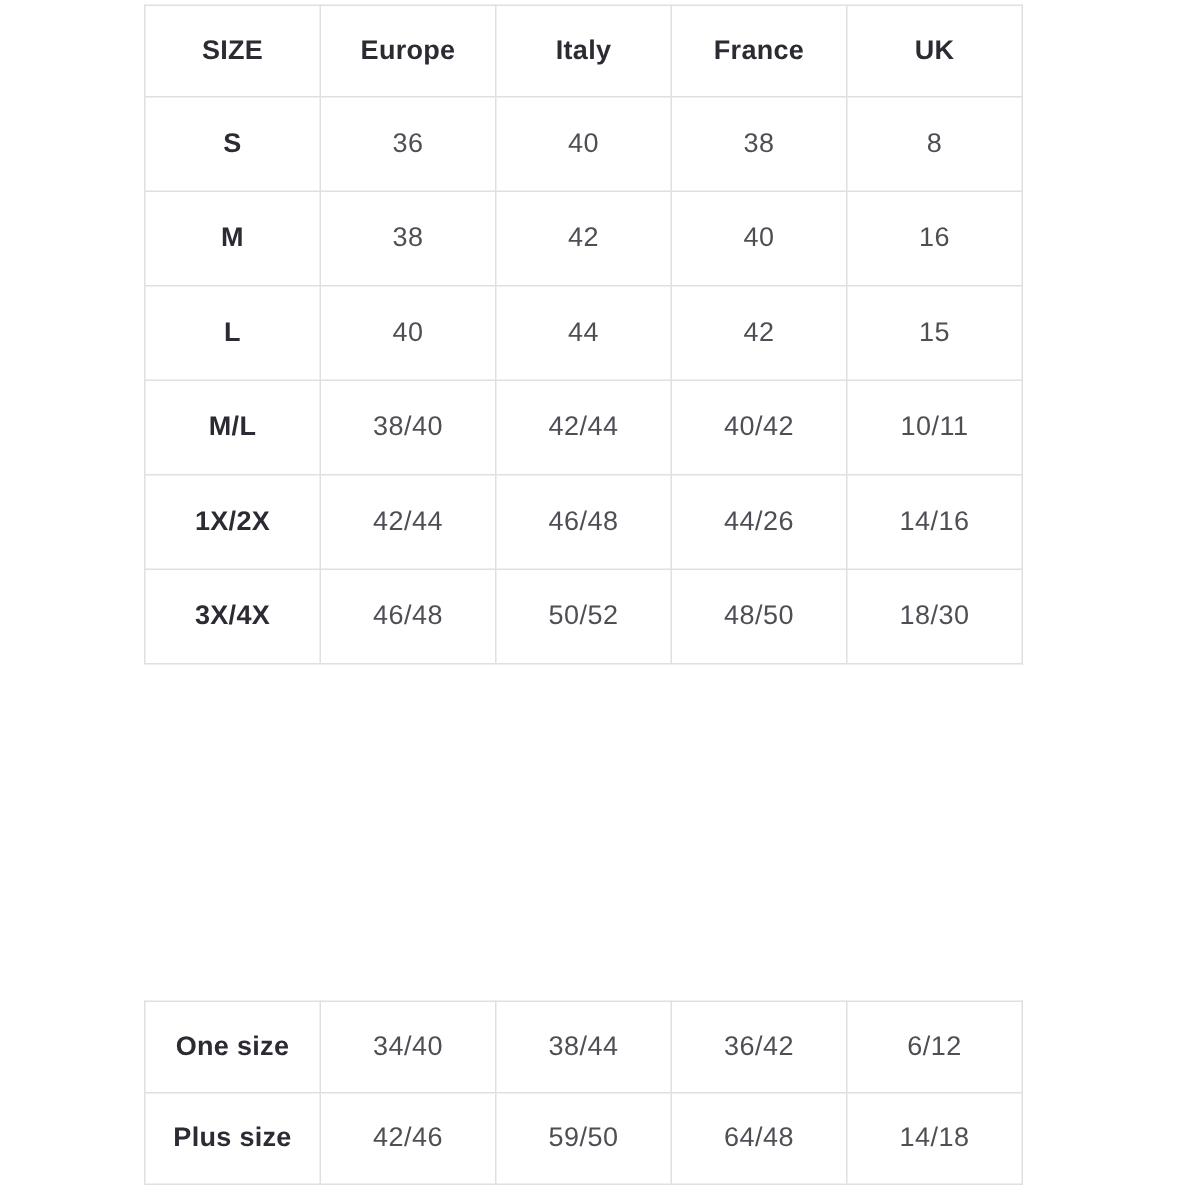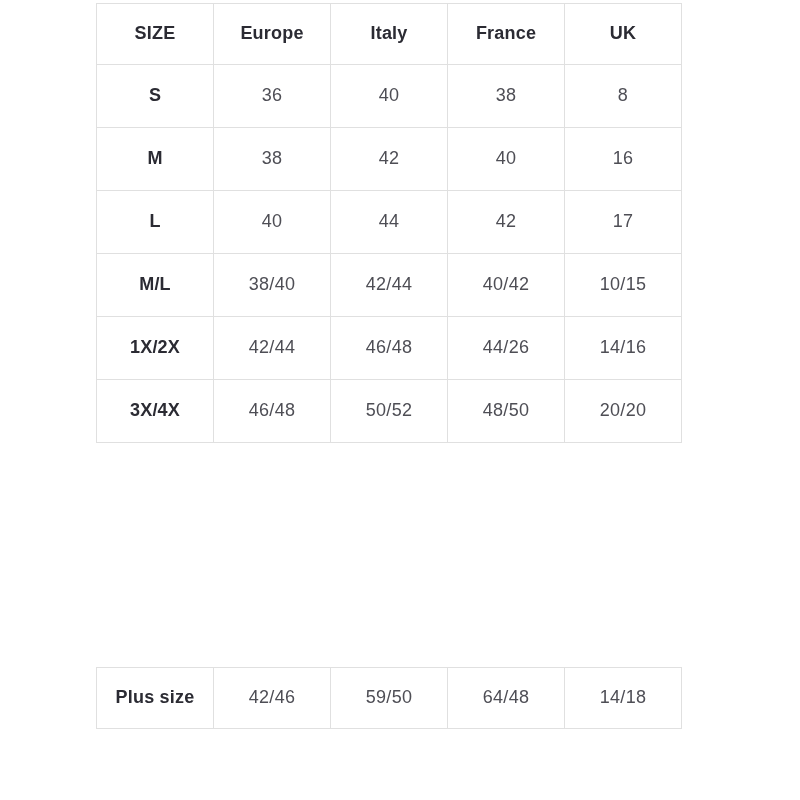--- a/index.html
+++ b/index.html
@@ -88,48 +88,55 @@
           <td>38</td>
           <td>42</td>
           <td>40</td>
           <td>16</td>
         </tr>
         <tr>
           <th>L</th>
           <td>40</td>
           <td>44</td>
           <td>42</td>
-          <td>17</td>
+          <td>15</td>
         </tr>
         <tr>
           <th>M/L</th>
           <td>38/40</td>
           <td>42/44</td>
           <td>40/42</td>
-          <td>10/15</td>
+          <td>10/11</td>
         </tr>
         <tr>
           <th>1X/2X</th>
           <td>42/44</td>
           <td>46/48</td>
           <td>44/26</td>
           <td>14/16</td>
         </tr>
         <tr>
           <th>3X/4X</th>
           <td>46/48</td>
           <td>50/52</td>
           <td>48/50</td>
-          <td>20/20</td>
+          <td>18/30</td>
         </tr>
       </tbody>
   </table>
 
   <table class="size-table secondary-table">
     <tbody>
+        <tr>
+          <th>One size</th>
+          <td>34/40</td>
+          <td>38/44</td>
+          <td>36/42</td>
+          <td>6/12</td>
+        </tr>
         <tr>
           <th>Plus size</th>
           <td>42/46</td>
           <td>59/50</td>
           <td>64/48</td>
           <td>14/18</td>
         </tr>
       </tbody>
   </table>
 

